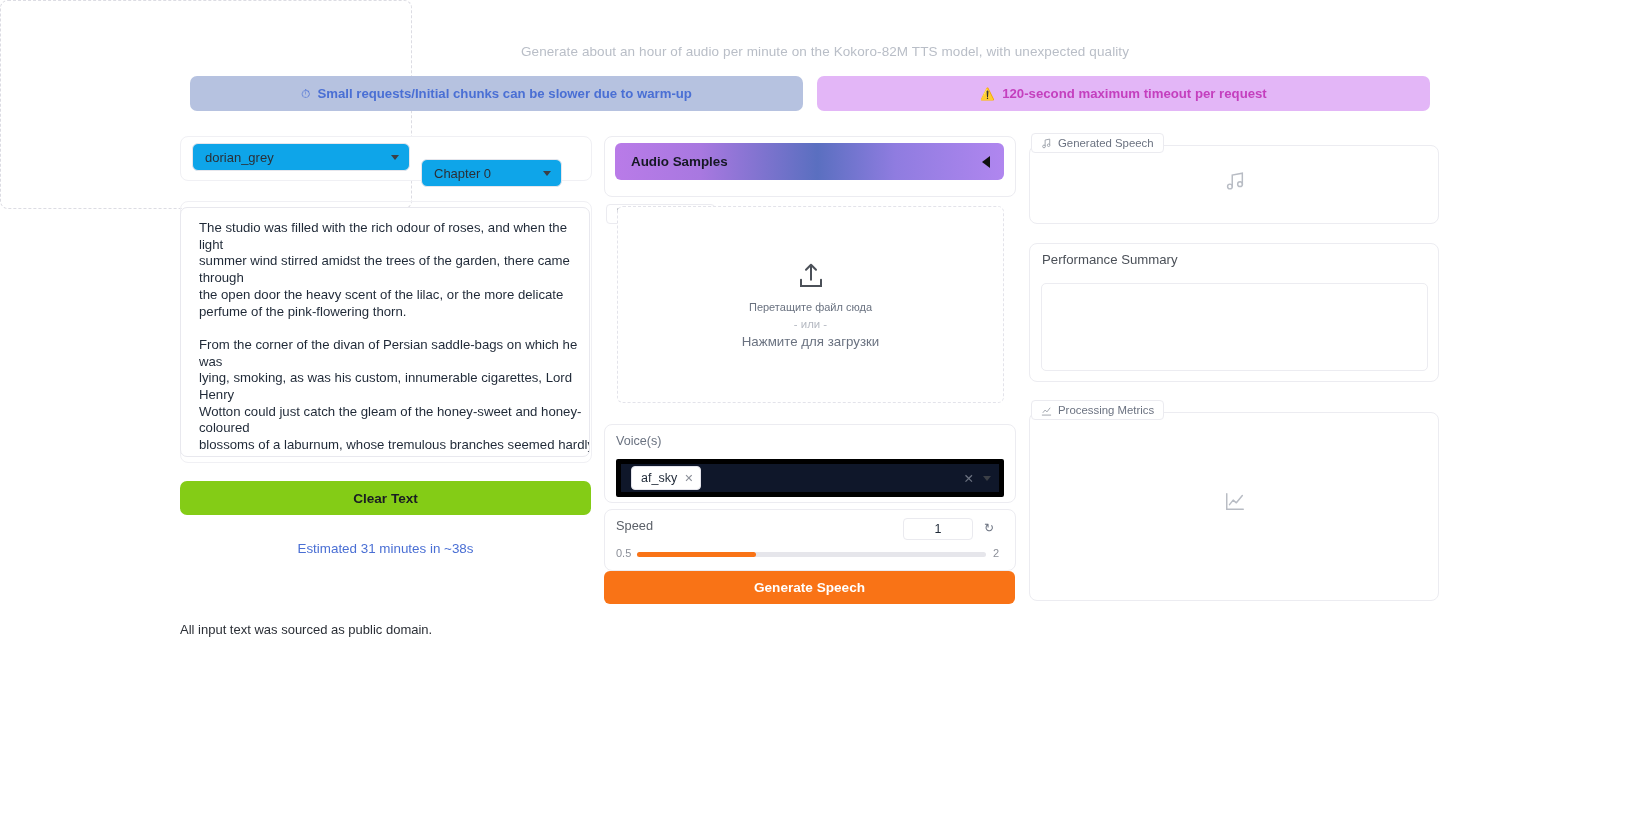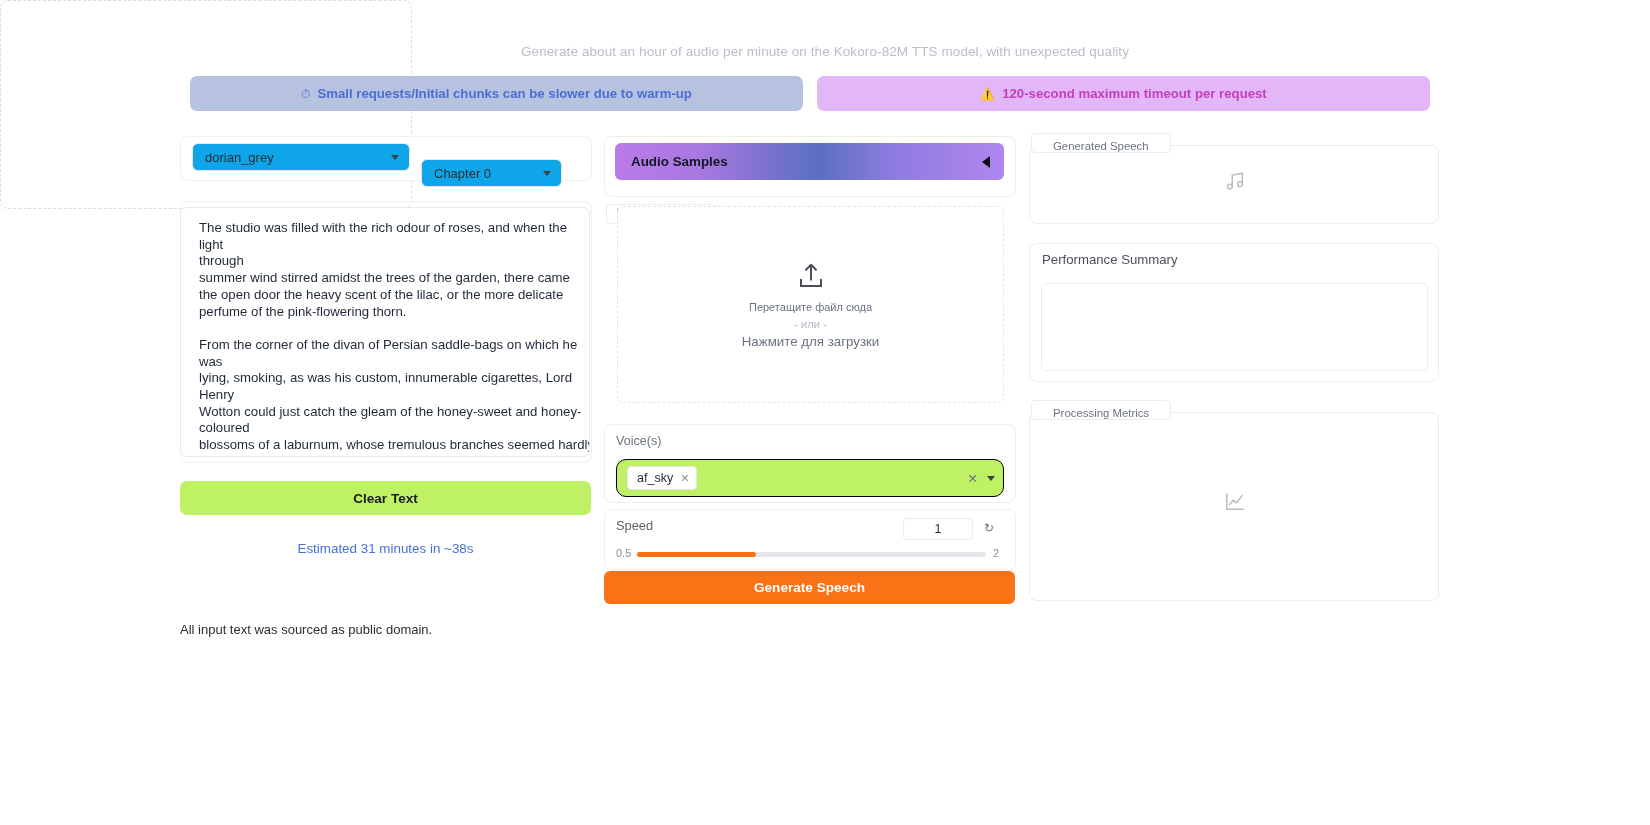--- a/index.html
+++ b/index.html
@@ -63,21 +63,21 @@
     font-size: 13.2px; line-height: 16.7px; color: #1f2937; white-space: pre;
   }
   #textarea-wrap .tline.blank { height: 16.7px; }
   #textarea-border-strip {
     position: absolute; left: 180px; top: 201px; width: 412px; height: 262px;
     border: 1px solid #f0f0f4; border-radius: 8px; pointer-events: none;
   }
 
   #clear-text {
     position: absolute; left: 180px; top: 481px; width: 411px; height: 34px;
-    background: #bef264; border: none; border-radius: 7px;
+    background: #84cc16; border: none; border-radius: 7px;
     font-family: "Liberation Sans", sans-serif;
     font-size: 13.6px; font-weight: bold; color: #1a1d22;
     display: flex; align-items: center; justify-content: center;
   }
   #estimate {
     position: absolute; left: 180px; top: 541px; width: 411px;
     text-align: center; font-size: 13.4px; color: #4a6fd4;
   }
   #footer-note {
     position: absolute; left: 180px; top: 622px;
@@ -114,21 +114,21 @@
   }
   #upload-inner .up-icon { margin-bottom: 10px; }
   #upload-inner .l1 { font-size: 11px; color: #6a7280; }
   #upload-inner .l2 { font-size: 11.4px; color: #b5b9c2; margin: 5px 0 4px; }
   #upload-inner .l3 { font-size: 13.3px; color: #6a7280; }
 
   #mid-voice-box { left: 604px; top: 424px; width: 412px; height: 79px; }
   #voice-label { position: absolute; left: 616px; top: 434px; font-size: 12.6px; color: #6a7280; }
   #voice-field {
     position: absolute; left: 616px; top: 459px; width: 388px; height: 38px;
-    border: 1px solid #000000; border-radius: 10px; background: #bef264;
+    border: 5px solid #000000; border-radius: 2px; background: #0f172a;
     display: flex; align-items: center; padding: 0 8px 0 10px;
   }
   .voice-chip {
     display: flex; align-items: center; gap: 7px;
     height: 24px; padding: 0 7px 0 9px;
     border: 1px solid #e3e3ea; border-radius: 4px; background: #fff;
     font-size: 12.5px; color: #1f2937;
   }
   .voice-chip .x { font-size: 11px; color: #8b8f98; }
   #voice-field .spacer { flex: 1 1 auto; }
@@ -157,23 +157,23 @@
     background: #f97316; border: none; border-radius: 6px;
     font-family: "Liberation Sans", sans-serif;
     font-size: 13.6px; font-weight: bold; color: #ffffff;
     display: flex; align-items: center; justify-content: center; text-align: center;
   }
 
   
   .chip-label {
     position: absolute; height: 20px;
     display: flex; align-items: center; gap: 6px;
-    padding: 0 21px; background: #fff;
+    padding: 0 9px; background: #fff;
     border: 1px solid #ebebf0; border-radius: 4px;
-    font-size: 11.4px; color: #6b7280; z-index: 3; flex-direction: column;
+    font-size: 11.4px; color: #6b7280; z-index: 3;
   }
   #gen-speech-box { left: 1029px; top: 145px; width: 410px; height: 79px; }
   #gen-speech-chip { left: 1031px; top: 133px; }
   #gen-speech-icon { position: absolute; left: 1224px; top: 170px; }
 
   #perf-box { left: 1029px; top: 243px; width: 410px; height: 139px; }
   #perf-title { position: absolute; left: 1042px; top: 252px; font-size: 13.2px; color: #4b5058; }
   #perf-inner {
     position: absolute; left: 1041px; top: 283px; width: 387px; height: 88px;
     border: 1px solid #ececf1; border-radius: 5px; background: #fff;
@@ -210,22 +210,22 @@
       <span class="val">Chapter 0</span>
       <span class="caret"></span>
     </div>
   </div>
 
   <div id="textarea-border-strip"></div>
   <div id="textarea-wrap">
     <div id="text-lines">
         <div class="tline">The studio was filled with the rich odour of roses, and when the</div>
         <div class="tline">light</div>
+        <div class="tline">summer wind stirred amidst the trees of the garden, there came</div>
         <div class="tline">through</div>
-        <div class="tline">summer wind stirred amidst the trees of the garden, there came</div>
         <div class="tline">the open door the heavy scent of the lilac, or the more delicate</div>
         <div class="tline">perfume of the pink-flowering thorn.</div>
         <div class="tline blank"></div>
         <div class="tline">From the corner of the divan of Persian saddle-bags on which he</div>
         <div class="tline">was</div>
         <div class="tline">lying, smoking, as was his custom, innumerable cigarettes, Lord</div>
         <div class="tline">Henry</div>
         <div class="tline">Wotton could just catch the gleam of the honey-sweet and honey-</div>
         <div class="tline">coloured</div>
         <div class="tline">blossoms of a laburnum, whose tremulous branches seemed hardly</div>

